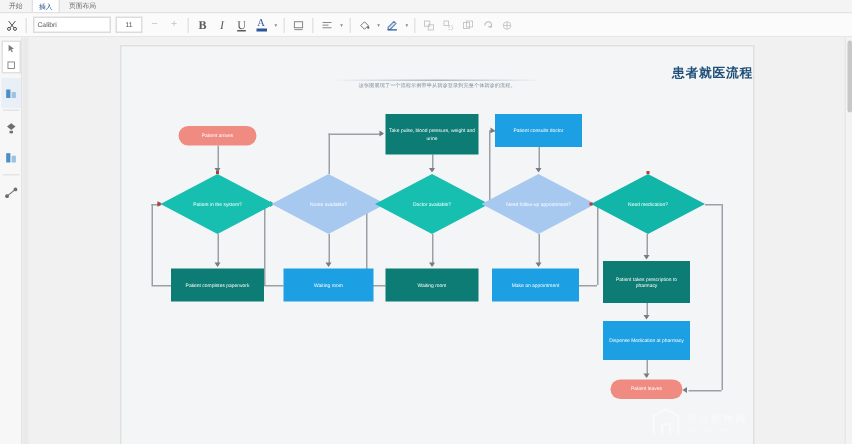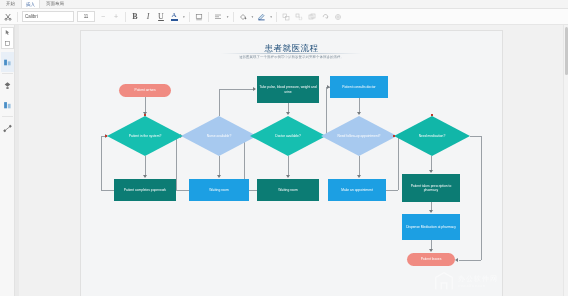--- a/index.html
+++ b/index.html
@@ -69,22 +69,22 @@
   .scroll-left {
     position:absolute; left:0; top:0; width:4px; height:100%; background:#eaeaea;
   }
   .page {
     width:421px; height:265px; background:#f4f5f6;
     box-shadow:0 0 0 1px #e0e0e0; position:relative;
   }
 
   
   .doc-title {
-    position:absolute; left:0; right:0; top:12px; text-align:center;
-    font-size:8.5px; font-weight:normal; color:#1f4e79; letter-spacing:0.5px;
+    position:absolute; left:0; right:0; top:12px; text-align:right;
+    font-size:8.5px; font-weight:bold; color:#1f4e79; letter-spacing:0.5px;
   }
   .doc-sub {
     position:absolute; left:0; right:0; top:24px; text-align:center;
     font-size:3.4px; color:#7d8c99; letter-spacing:0.1px;
   }
   .title-rule {
     position:absolute; left:140px; width:141px; top:22px; height:1px;
     background:linear-gradient(90deg,rgba(31,78,121,0),rgba(31,78,121,.35),rgba(31,78,121,0));
   }
 

